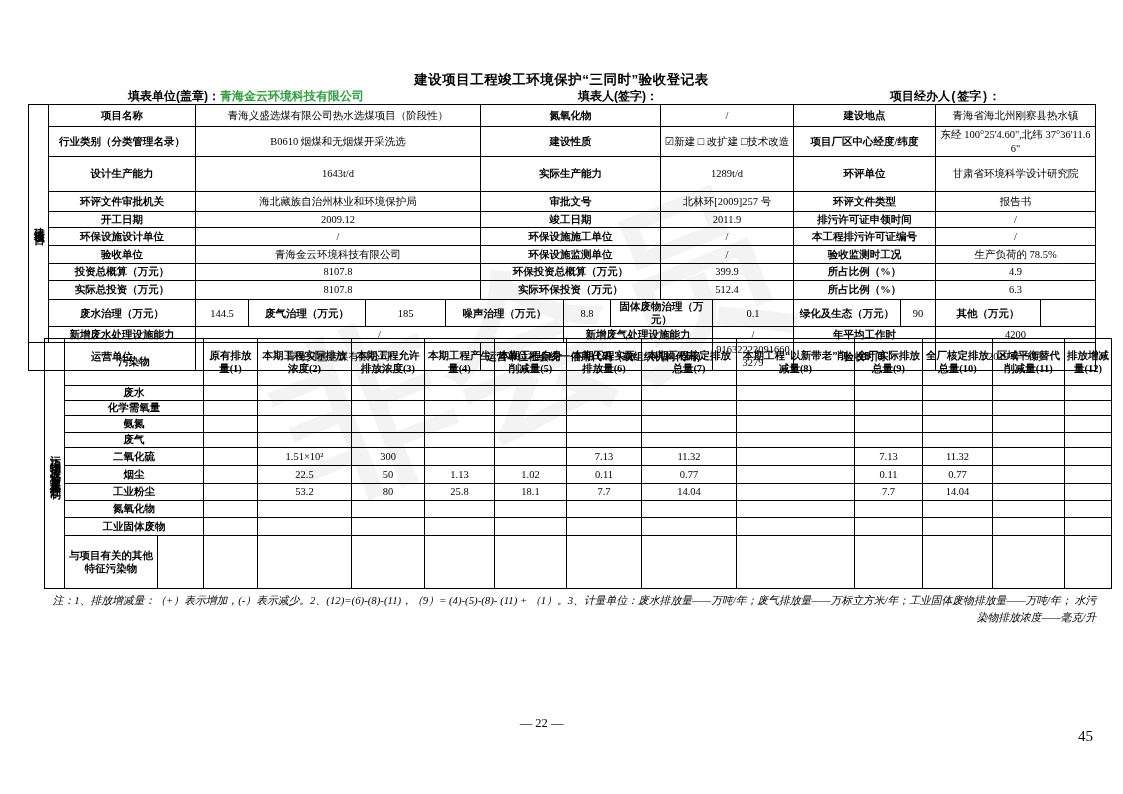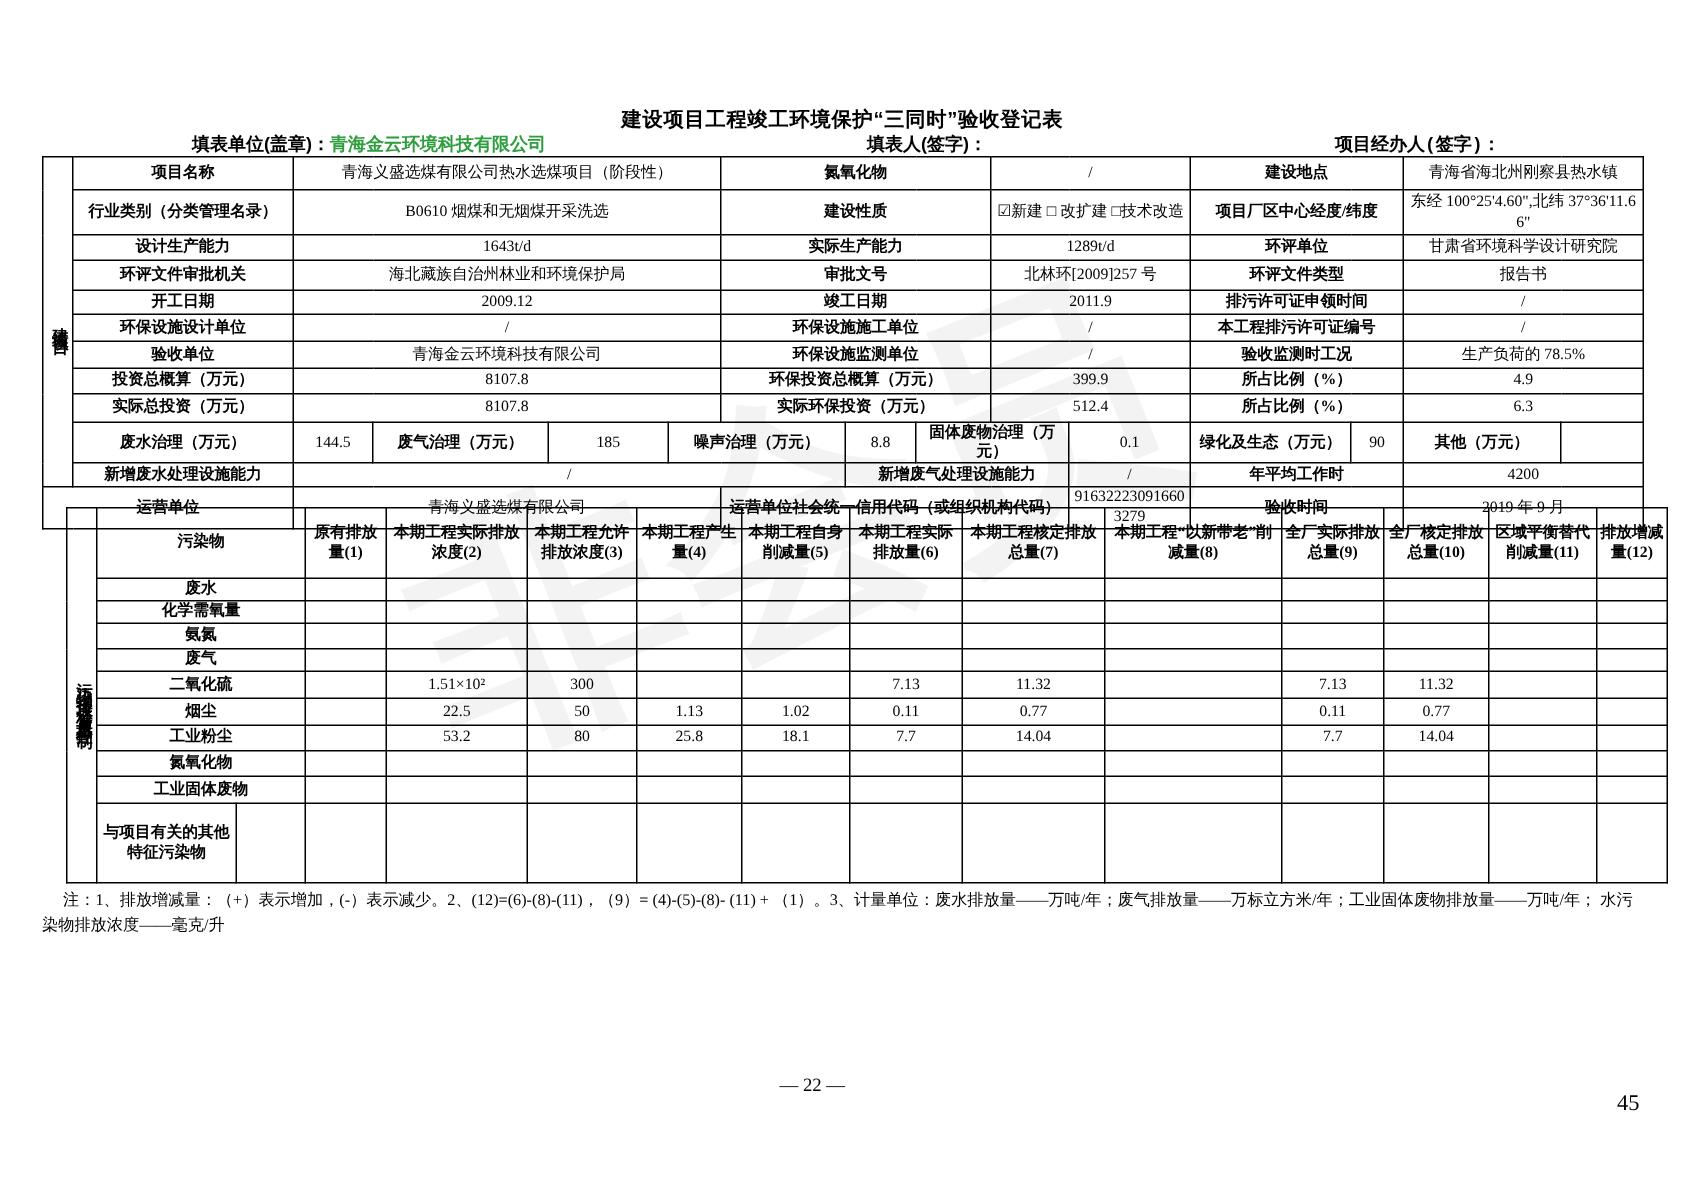--- a/index.html
+++ b/index.html
@@ -30,21 +30,21 @@
     border:1px solid #000;text-align:center;vertical-align:middle;
     font-size:10.5px;line-height:1.25;padding:0 2px;overflow:hidden;word-break:break-all;
   }
   td.lbl{font-weight:bold;}
   td.vert{
     writing-mode:vertical-rl;text-orientation:upright;
     font-weight:bold;font-size:11px;letter-spacing:3px;padding:2px 0;word-break:normal;
   }
   #note-text{
     position:absolute;left:28px;top:592px;width:1068px;
-    font-size:10.8px;line-height:1.55;text-indent:14px;text-align:left;
+    font-size:10.8px;line-height:1.55;text-indent:14px;text-align:right;font-style:italic;
   }
   #page-number{position:absolute;top:716px;left:0;right:40px;text-align:center;font-size:12.5px;}
   #corner-number{position:absolute;top:728px;right:30px;font-size:15px;}
 </style>
 </head>
 <body>
 
 <div id="watermark" style="color: rgb(187, 187, 187);">非会员</div>
 
 <div id="page-title" class="hdr-sans">建设项目工程竣工环境保护“三同时”验收登记表</div>
@@ -84,21 +84,21 @@
         <td colspan="2">青海省海北州刚察县热水镇</td>
       </tr>
       <tr style="height: 30px;">
         <td class="lbl">行业类别（分类管理名录）</td>
         <td colspan="4">B0610 烟煤和无烟煤开采洗选</td>
         <td colspan="3" class="lbl">建设性质</td>
         <td colspan="2">☑新建 □ 改扩建 □技术改造</td>
         <td colspan="2" class="lbl">项目厂区中心经度/纬度</td>
         <td colspan="2">东经 100°25'4.60",北纬 37°36'11.66"</td>
       </tr>
-      <tr style="height: 17px; padding-left: 36px;">
+      <tr style="height: 35px; padding-left: 36px;">
         <td class="lbl">设计生产能力</td>
         <td colspan="4">1643t/d</td>
         <td colspan="3" class="lbl">实际生产能力</td>
         <td colspan="2">1289t/d</td>
         <td colspan="2" class="lbl">环评单位</td>
         <td colspan="2">甘肃省环境科学设计研究院</td>
       </tr>
       <tr style="height: 20px;">
         <td class="lbl">环评文件审批机关</td>
         <td colspan="4">海北藏族自治州林业和环境保护局</td>

